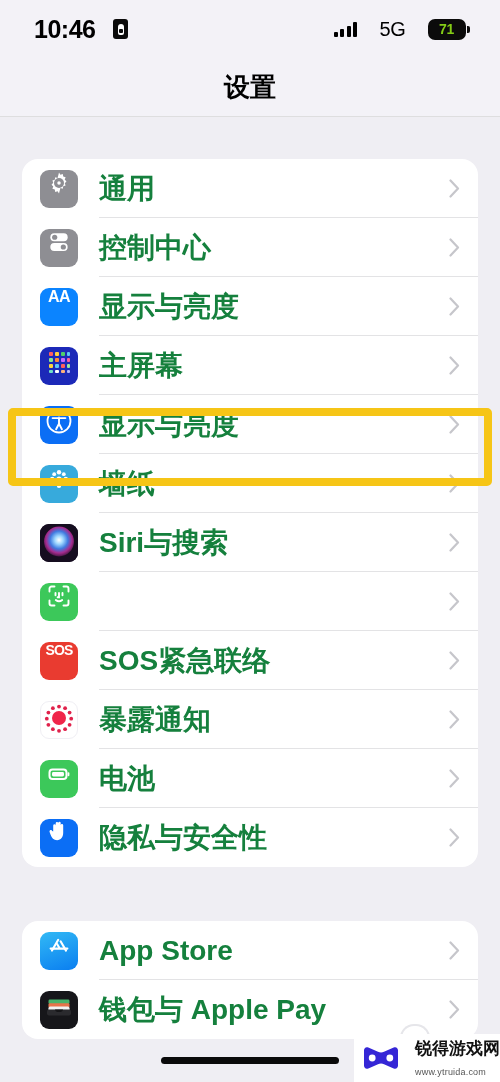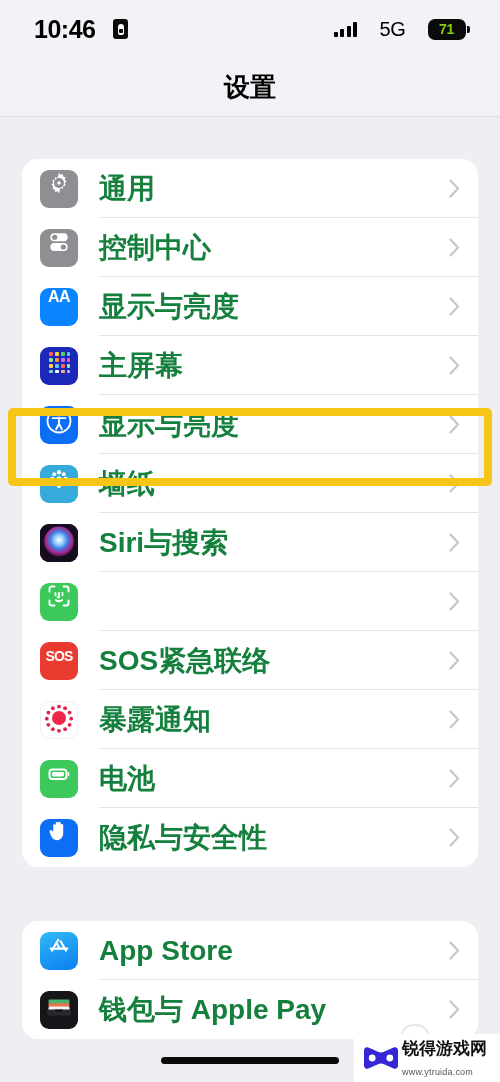--- a/index.html
+++ b/index.html
@@ -126,21 +126,21 @@
   .home-indicator {
     position:absolute; bottom:18px; left:50%; transform:translateX(-50%);
     width:178px; height:7px; border-radius:4px; background:#0a0a0a;
   }
 
   
   .watermark {
     position:absolute; right:0px; bottom:0px;
     width:146px; height:48px;
     background:#fff;
-    display:flex; align-items:center; gap:2px;
+    display:flex; align-items:center; gap:15px;
     padding-left:8px;
     z-index:60;
   }
   .wm-logo { width:38px; height:26px; flex:0 0 38px; }
   .wm-text { display:flex; flex-direction:column; line-height:1; }
   .wm-cn { font-size:17px; font-weight:900; color:#111; letter-spacing:0px; }
   .wm-url { font-size:9px; color:#555; margin-top:11px; letter-spacing:0.2px; }
   .wm-arc {
     position:absolute; right:70px; bottom:44px;
     width:30px; height:14px;
@@ -356,21 +356,21 @@
         <span class="chev">
           <svg width="11" height="19" viewBox="0 0 11 19">
               <path d="M1.5 1.5L9 9.5L1.5 17.5" stroke="#c6c6cb" stroke-width="2.2" fill="none" stroke-linecap="round" stroke-linejoin="round"></path>
             </svg>
         </span>
         <span class="sep"></span>
       </div>
 
       <div class="row">
         <span class="ico" style="background:#e93b30;">
-          <span class="ico-text" style="font-size:14px;letter-spacing:-0.8px;margin-top:6px;">SOS</span>
+          <span class="ico-text" style="font-size:14px;letter-spacing:-0.8px;">SOS</span>
         </span>
         <span class="label">SOS紧急联络</span>
         <span class="chev">
           <svg width="11" height="19" viewBox="0 0 11 19">
               <path d="M1.5 1.5L9 9.5L1.5 17.5" stroke="#c6c6cb" stroke-width="2.2" fill="none" stroke-linecap="round" stroke-linejoin="round"></path>
             </svg>
         </span>
         <span class="sep"></span>
       </div>
 

